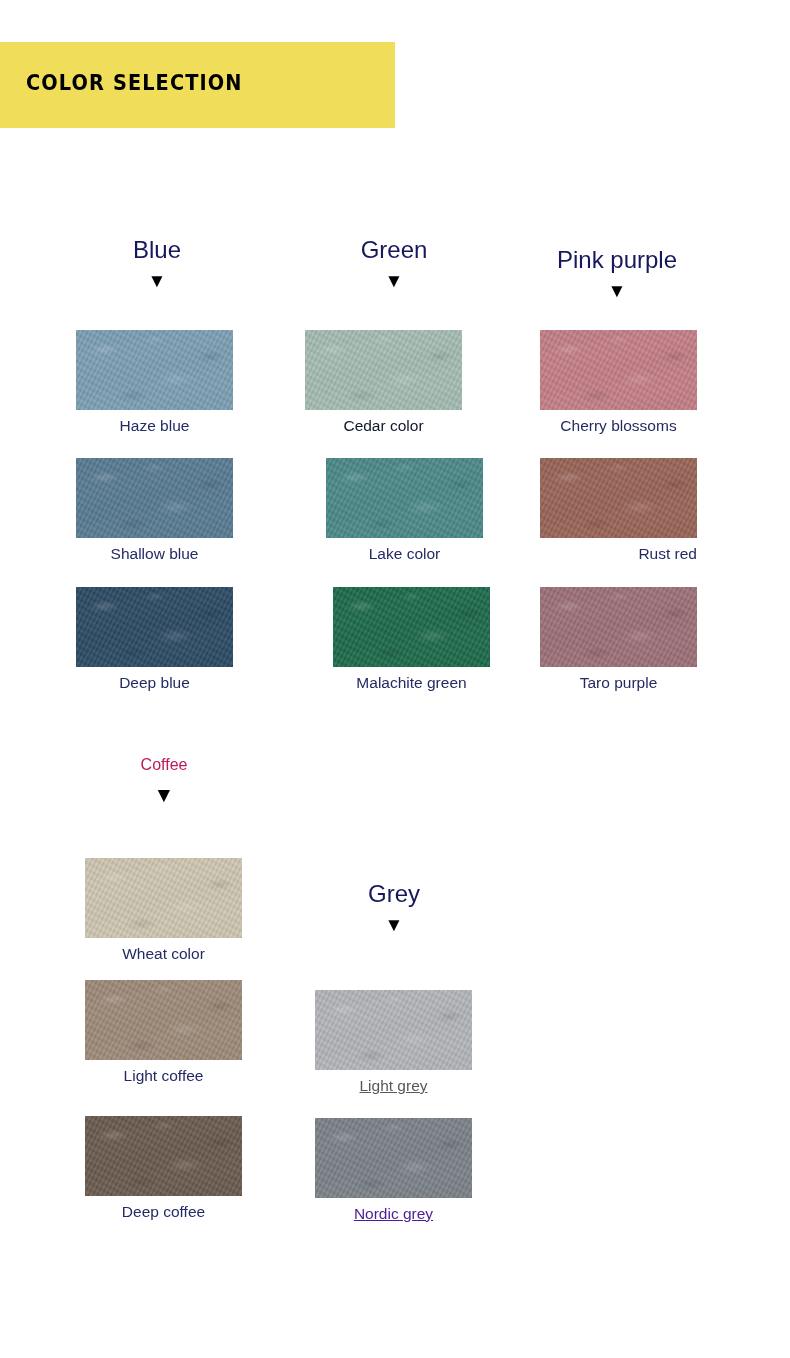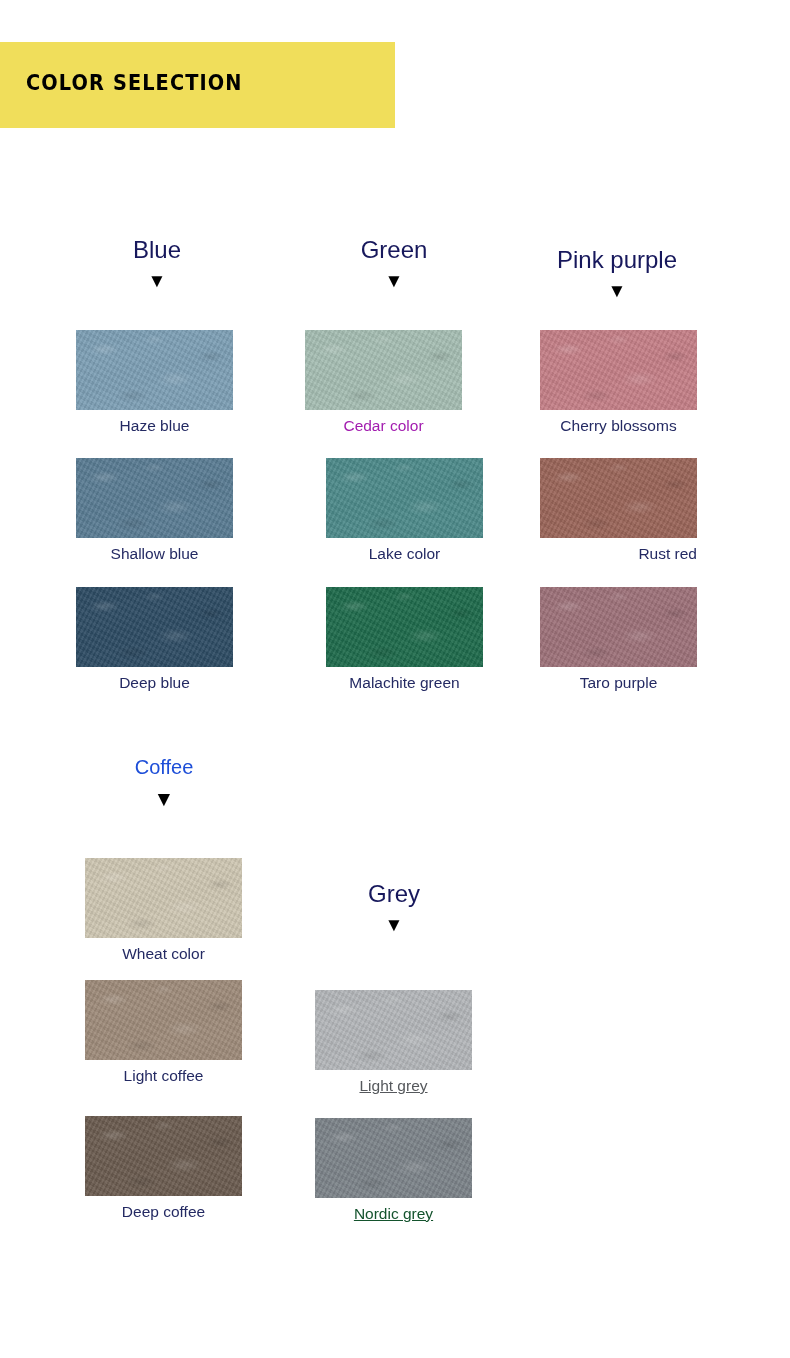--- a/index.html
+++ b/index.html
@@ -81,21 +81,21 @@
     <div class="cat-label" style="font-size: 24px; color: rgb(23, 24, 92);">Green</div>
     <div class="cat-arrow">▼</div>
   </div>
 
   <div class="cat" style="left:617px;top:240px;transform:translateX(-50%);margin-top:8px;">
     <div class="cat-label" style="font-size: 24px; color: rgb(23, 24, 92);">Pink purple</div>
     <div class="cat-arrow">▼</div>
   </div>
 
   <div class="cat" style="left:164px;top:757px;transform:translateX(-50%);">
-    <div class="cat-label" style="font-size: 20px; color: #1d4ed8;">Coffee</div>
+    <div class="cat-label" style="font-size: 16px; color: #be185d;">Coffee</div>
     <div class="cat-arrow" style="font-size:21px;margin-top:11px;">▼</div>
   </div>
 
   <div class="cat" style="left:394px;top:882px;transform:translateX(-50%);">
     <div class="cat-label" style="font-size: 24px; color: rgb(23, 24, 92);">Grey</div>
     <div class="cat-arrow">▼</div>
   </div>
 
   <div class="swatch-cell" style="left:76px;top:330px;">
     <div class="swatch" style="background-color: rgb(125, 159, 181);"></div>
@@ -105,27 +105,27 @@
     <div class="swatch" style="background-color: rgb(90, 124, 147);"></div>
     <div class="swatch-label" style="color: rgb(36, 42, 99);">Shallow blue</div>
   </div>
   <div class="swatch-cell" style="left:76px;top:587px;">
     <div class="swatch" style="background-color: rgb(46, 76, 100);"></div>
     <div class="swatch-label" style="color: rgb(36, 42, 99);">Deep blue</div>
   </div>
 
   <div class="swatch-cell" style="left:305px;top:330px;">
     <div class="swatch" style="background-color: rgb(165, 189, 178);"></div>
-    <div class="swatch-label" style="color: #a21caf;">Cedar color</div>
+    <div class="swatch-label" style="color: #0f172a;">Cedar color</div>
   </div>
   <div class="swatch-cell" style="left:305px;top:458px;padding-left:21px;">
     <div class="swatch" style="background-color: rgb(77, 138, 138);"></div>
     <div class="swatch-label" style="color: rgb(36, 42, 99);">Lake color</div>
   </div>
-  <div class="swatch-cell" style="left:306px;top:587px;padding-left:20px;">
+  <div class="swatch-cell" style="left:313px;top:587px;padding-left:20px;">
     <div class="swatch" style="background-color: rgb(31, 107, 76);"></div>
     <div class="swatch-label" style="color: rgb(36, 42, 99);">Malachite green</div>
   </div>
 
   <div class="swatch-cell" style="left:540px;top:330px;">
     <div class="swatch" style="background-color: rgb(196, 127, 135);"></div>
     <div class="swatch-label" style="color: rgb(36, 42, 99);">Cherry blossoms</div>
   </div>
   <div class="swatch-cell" style="left:540px;top:458px;">
     <div class="swatch" style="background-color: rgb(154, 101, 89);"></div>
@@ -148,16 +148,16 @@
     <div class="swatch" style="background-color: rgb(107, 92, 80);"></div>
     <div class="swatch-label" style="color: rgb(36, 42, 99);">Deep coffee</div>
   </div>
 
   <div class="swatch-cell" style="left:315px;top:990px;">
     <div class="swatch" style="background-color: rgb(179, 182, 185);"></div>
     <div class="swatch-label grey-text" style="color: rgb(85, 88, 92);">Light grey</div>
   </div>
   <div class="swatch-cell" style="left:315px;top:1118px;">
     <div class="swatch" style="background-color: rgb(124, 131, 137);"></div>
-    <div class="swatch-label grey-text" style="color: #14532d;">Nordic grey</div>
+    <div class="swatch-label grey-text" style="color: #4c1d95;">Nordic grey</div>
   </div>
 
 </div>
 
 </body></html>

